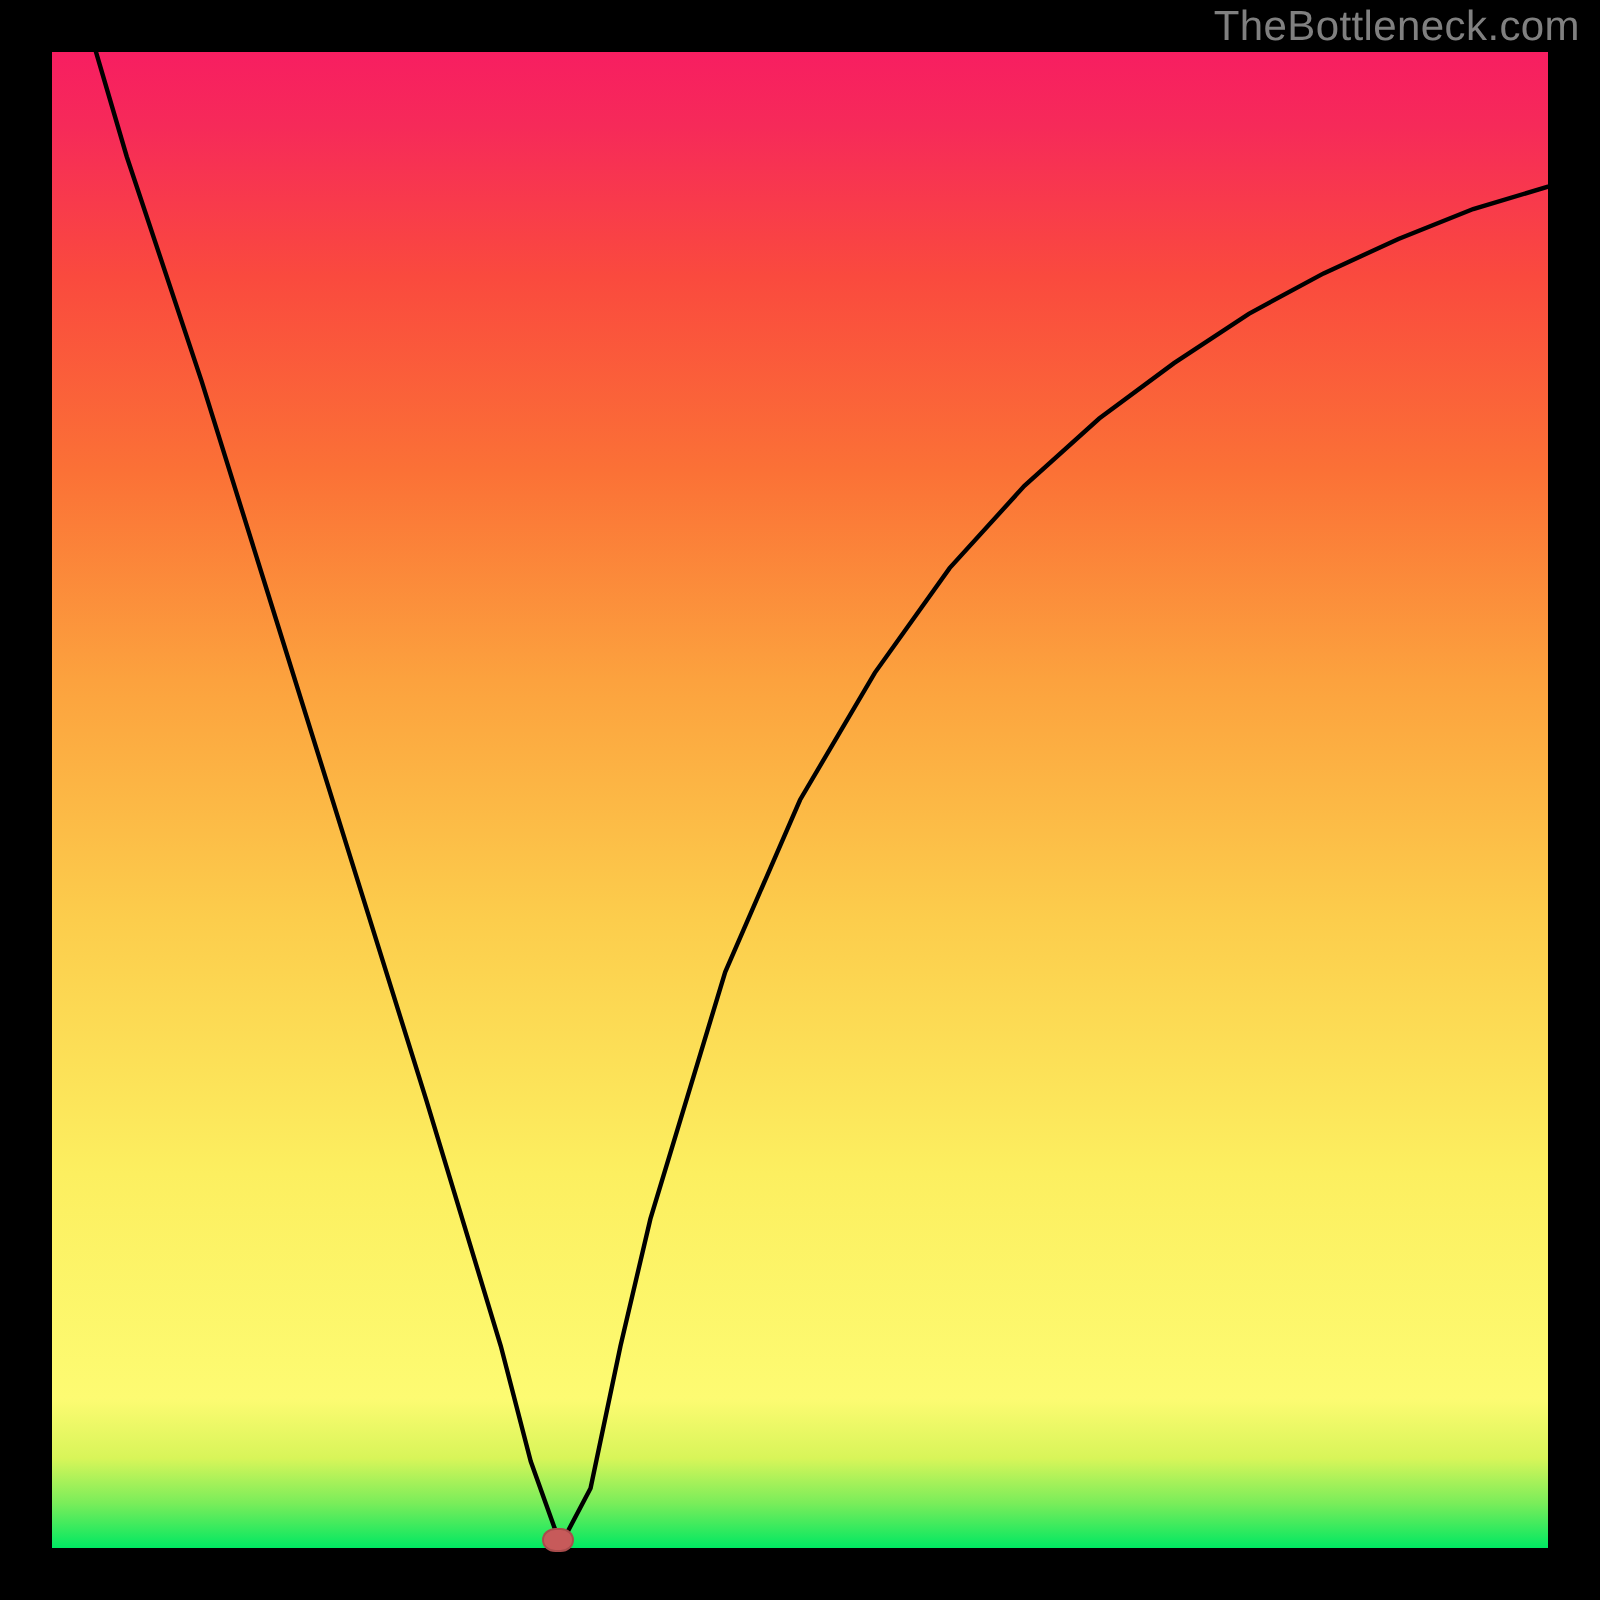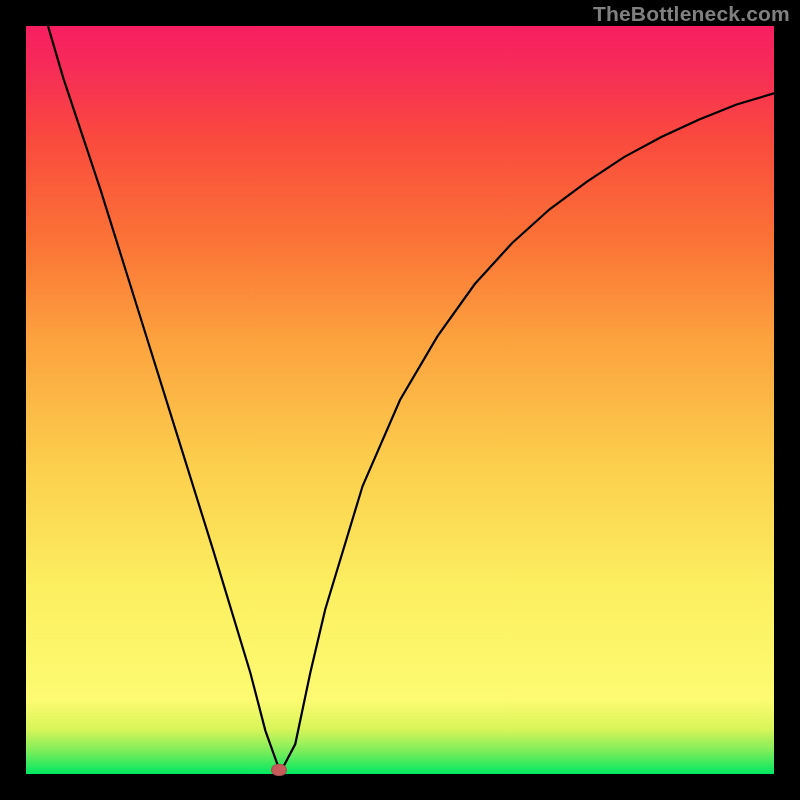--- a/index.html
+++ b/index.html
@@ -38,21 +38,21 @@
       #f71e61 100%
     );
   }
   .attribution {
     position: absolute;
     top: 2px;
     right: 10px;
     color: #808080;
     font-size: 21px;
     letter-spacing: 0.2px;
-    font-weight: 700;
+    font-weight: 400;
     user-select: none;
   }
   svg.curve {
     position: absolute;
     left: 0;
     top: 0;
     width: 748px;
     height: 748px;
   }
   .curve-path {

